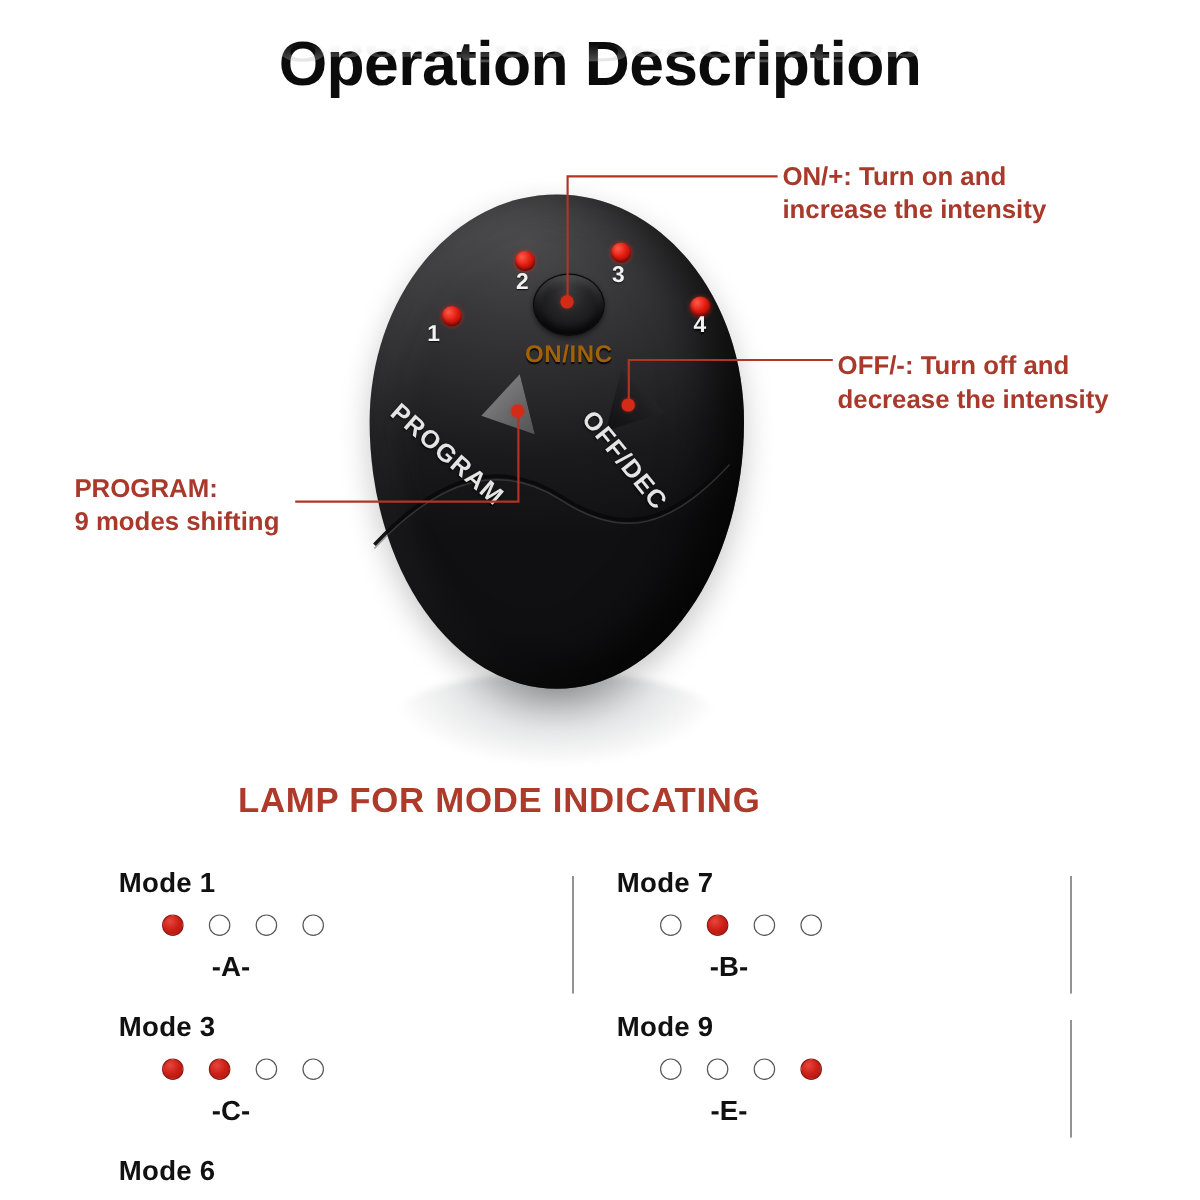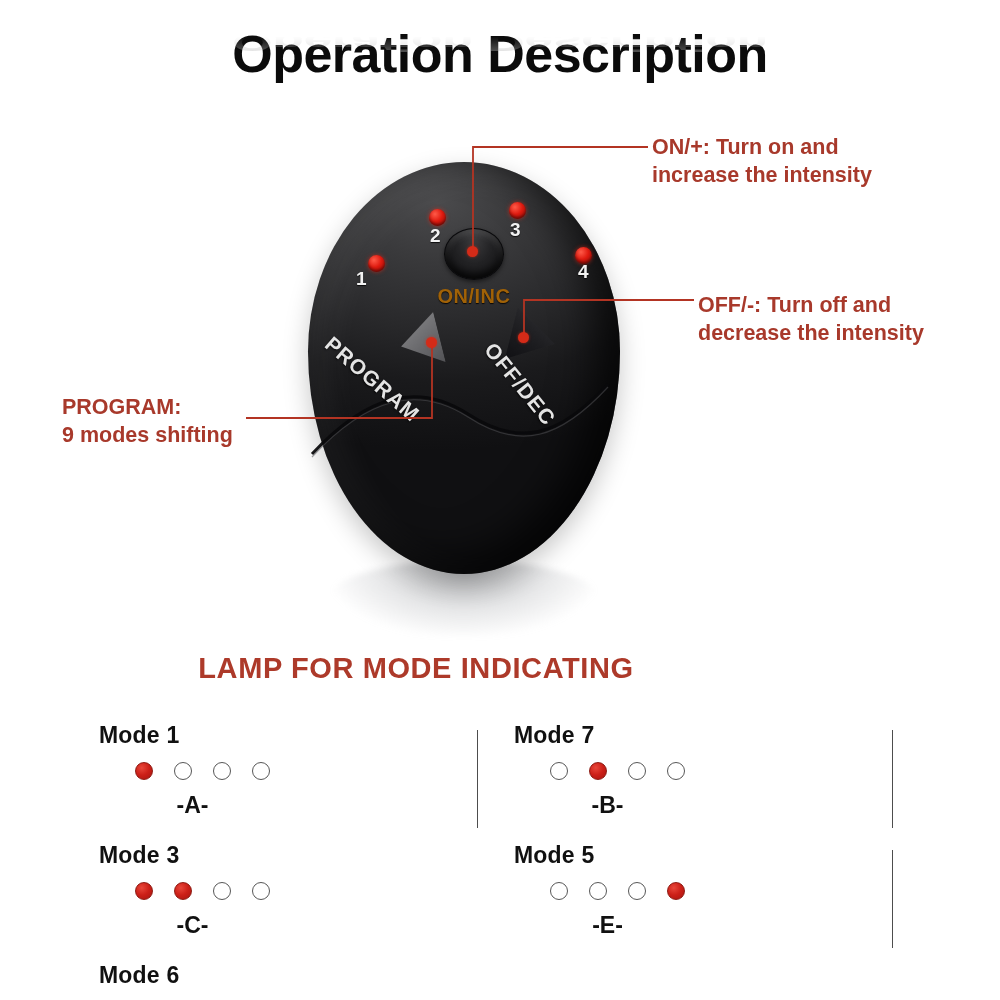--- a/index.html
+++ b/index.html
@@ -342,21 +342,21 @@
       <div class="mode-title">Mode 3</div>
       <div class="lamp-row">
         <div class="lamp on"></div>
         <div class="lamp on"></div>
         <div class="lamp off"></div>
         <div class="lamp off"></div>
       </div>
       <div class="mode-letter">-C-</div>
     </div>
     <div class="mode-cell">
-      <div class="mode-title">Mode 5</div>
+      <div class="mode-title">Mode 9</div>
       <div class="lamp-row">
         <div class="lamp off"></div>
         <div class="lamp off"></div>
         <div class="lamp off"></div>
         <div class="lamp on"></div>
       </div>
       <div class="mode-letter">-E-</div>
     </div>
     <div class="mode-cell no-div">
       <div class="mode-title">Mode 6</div>

